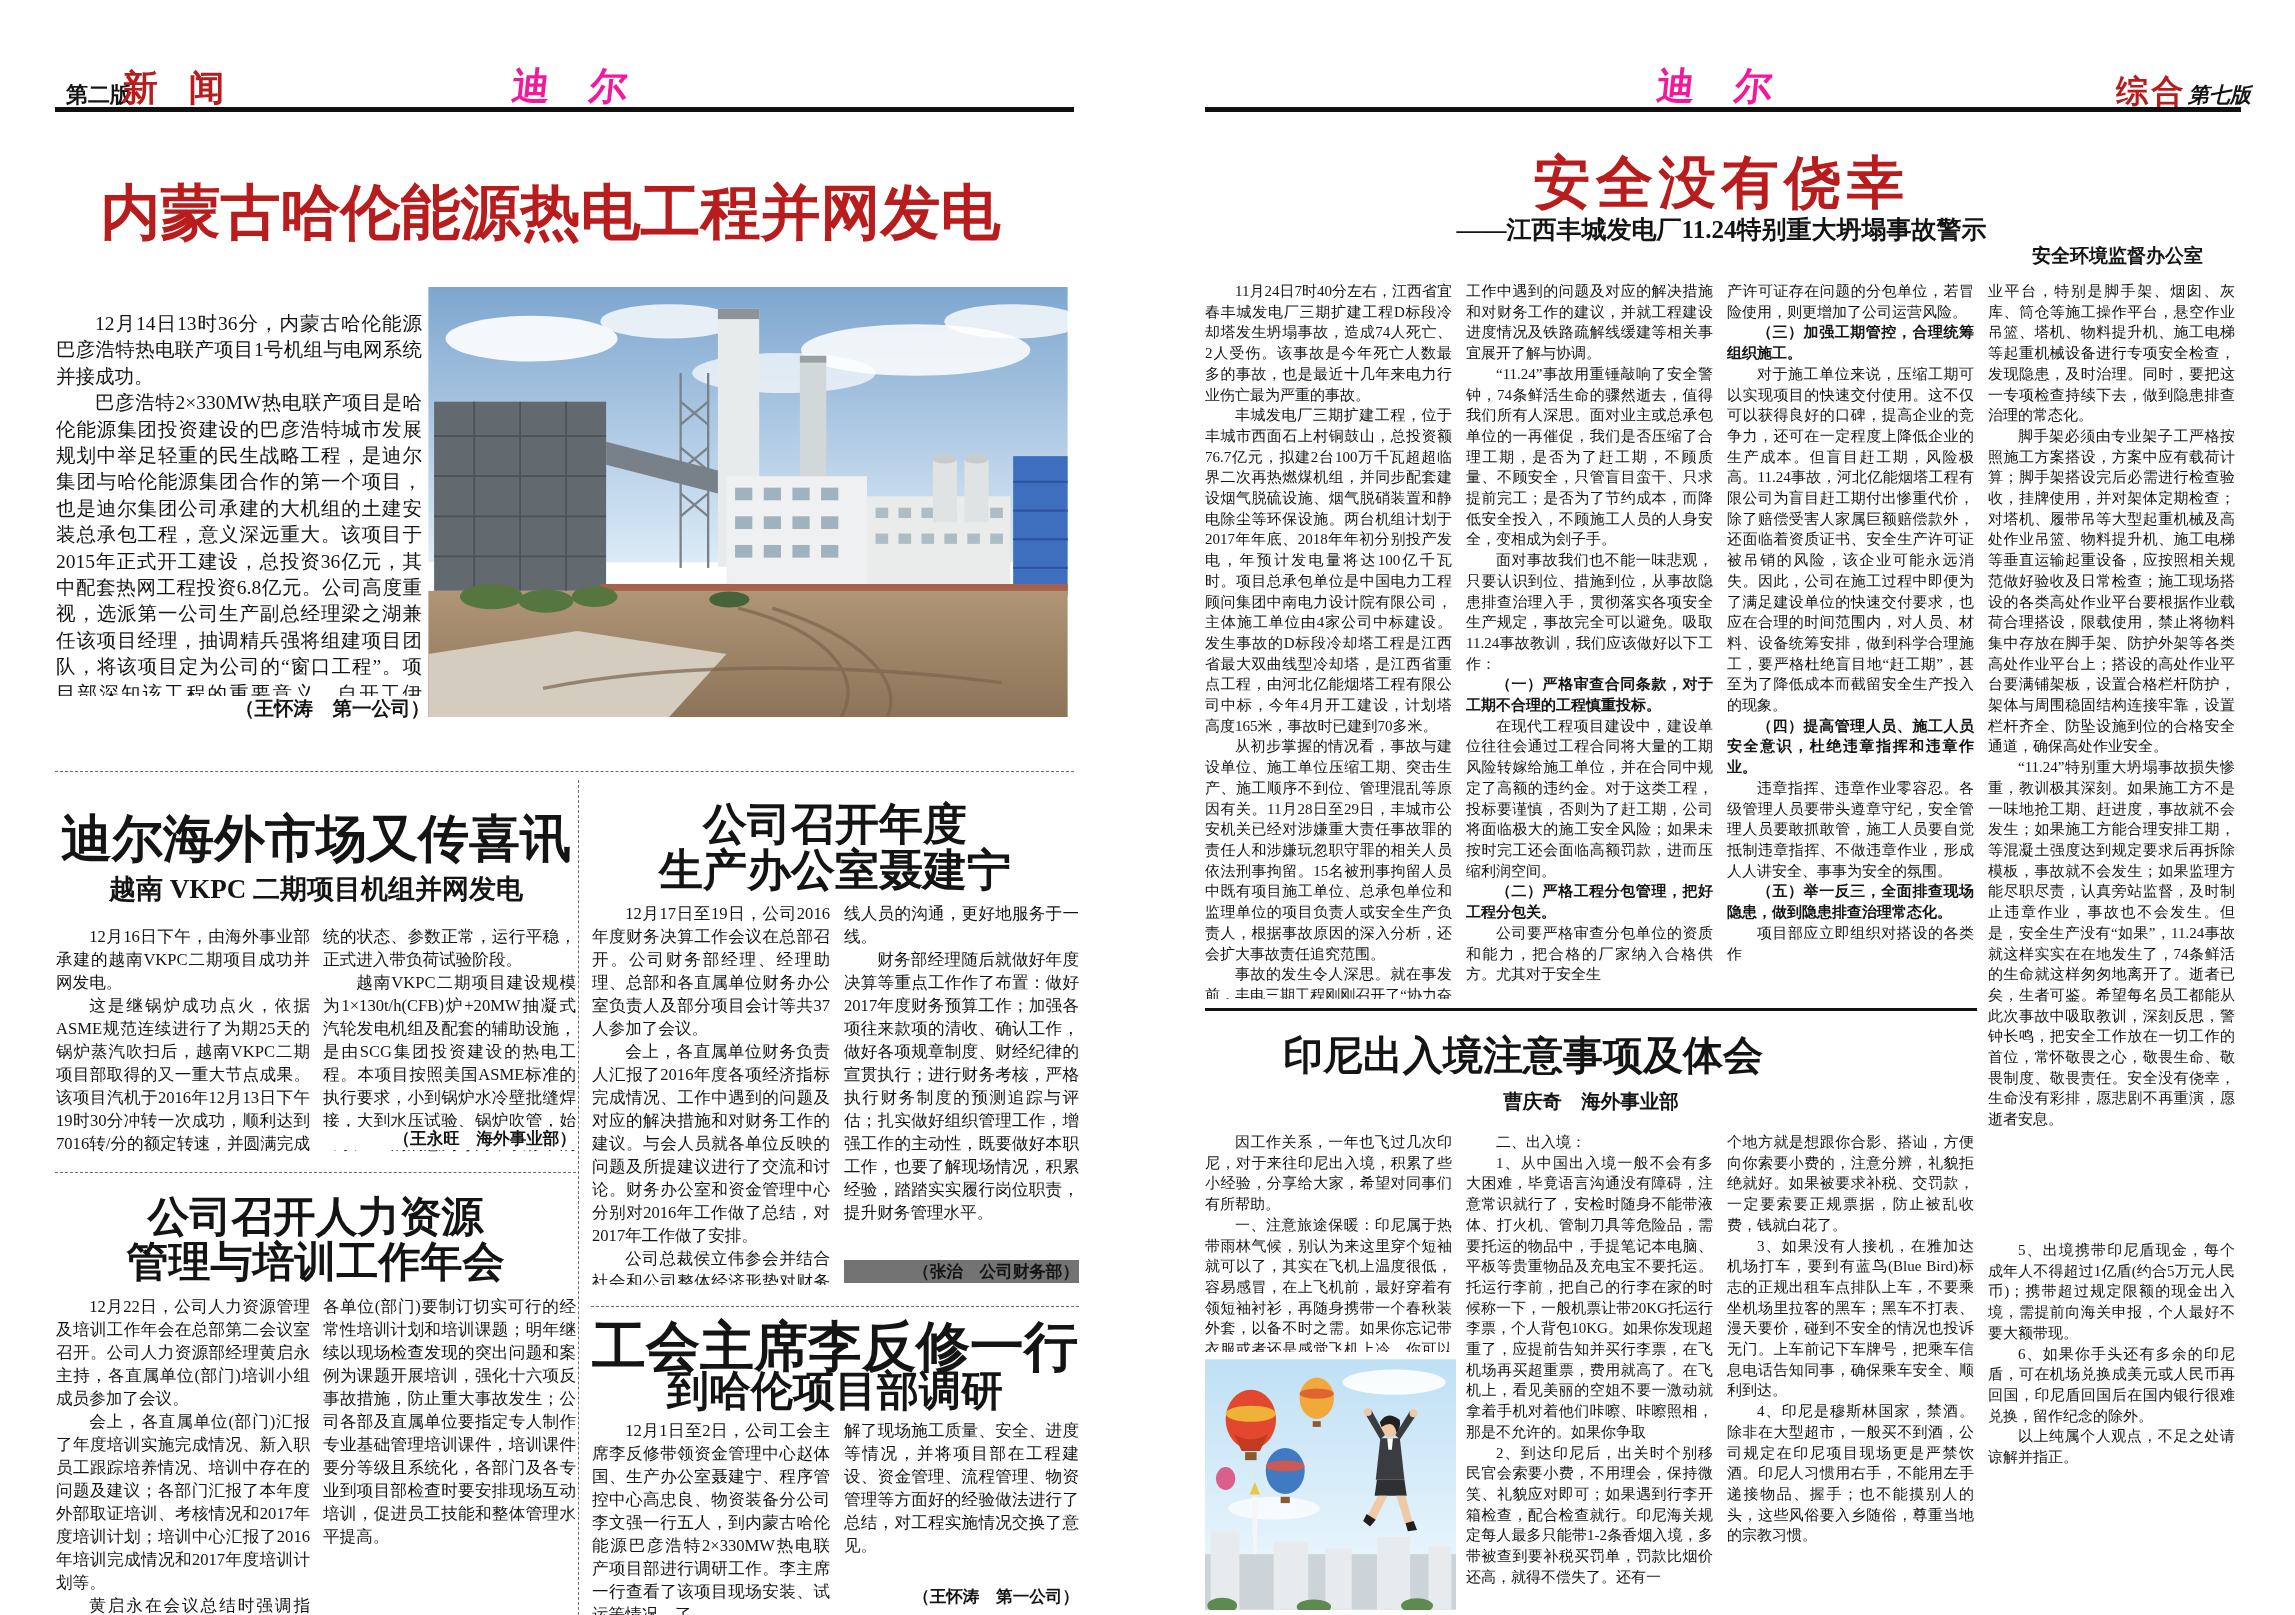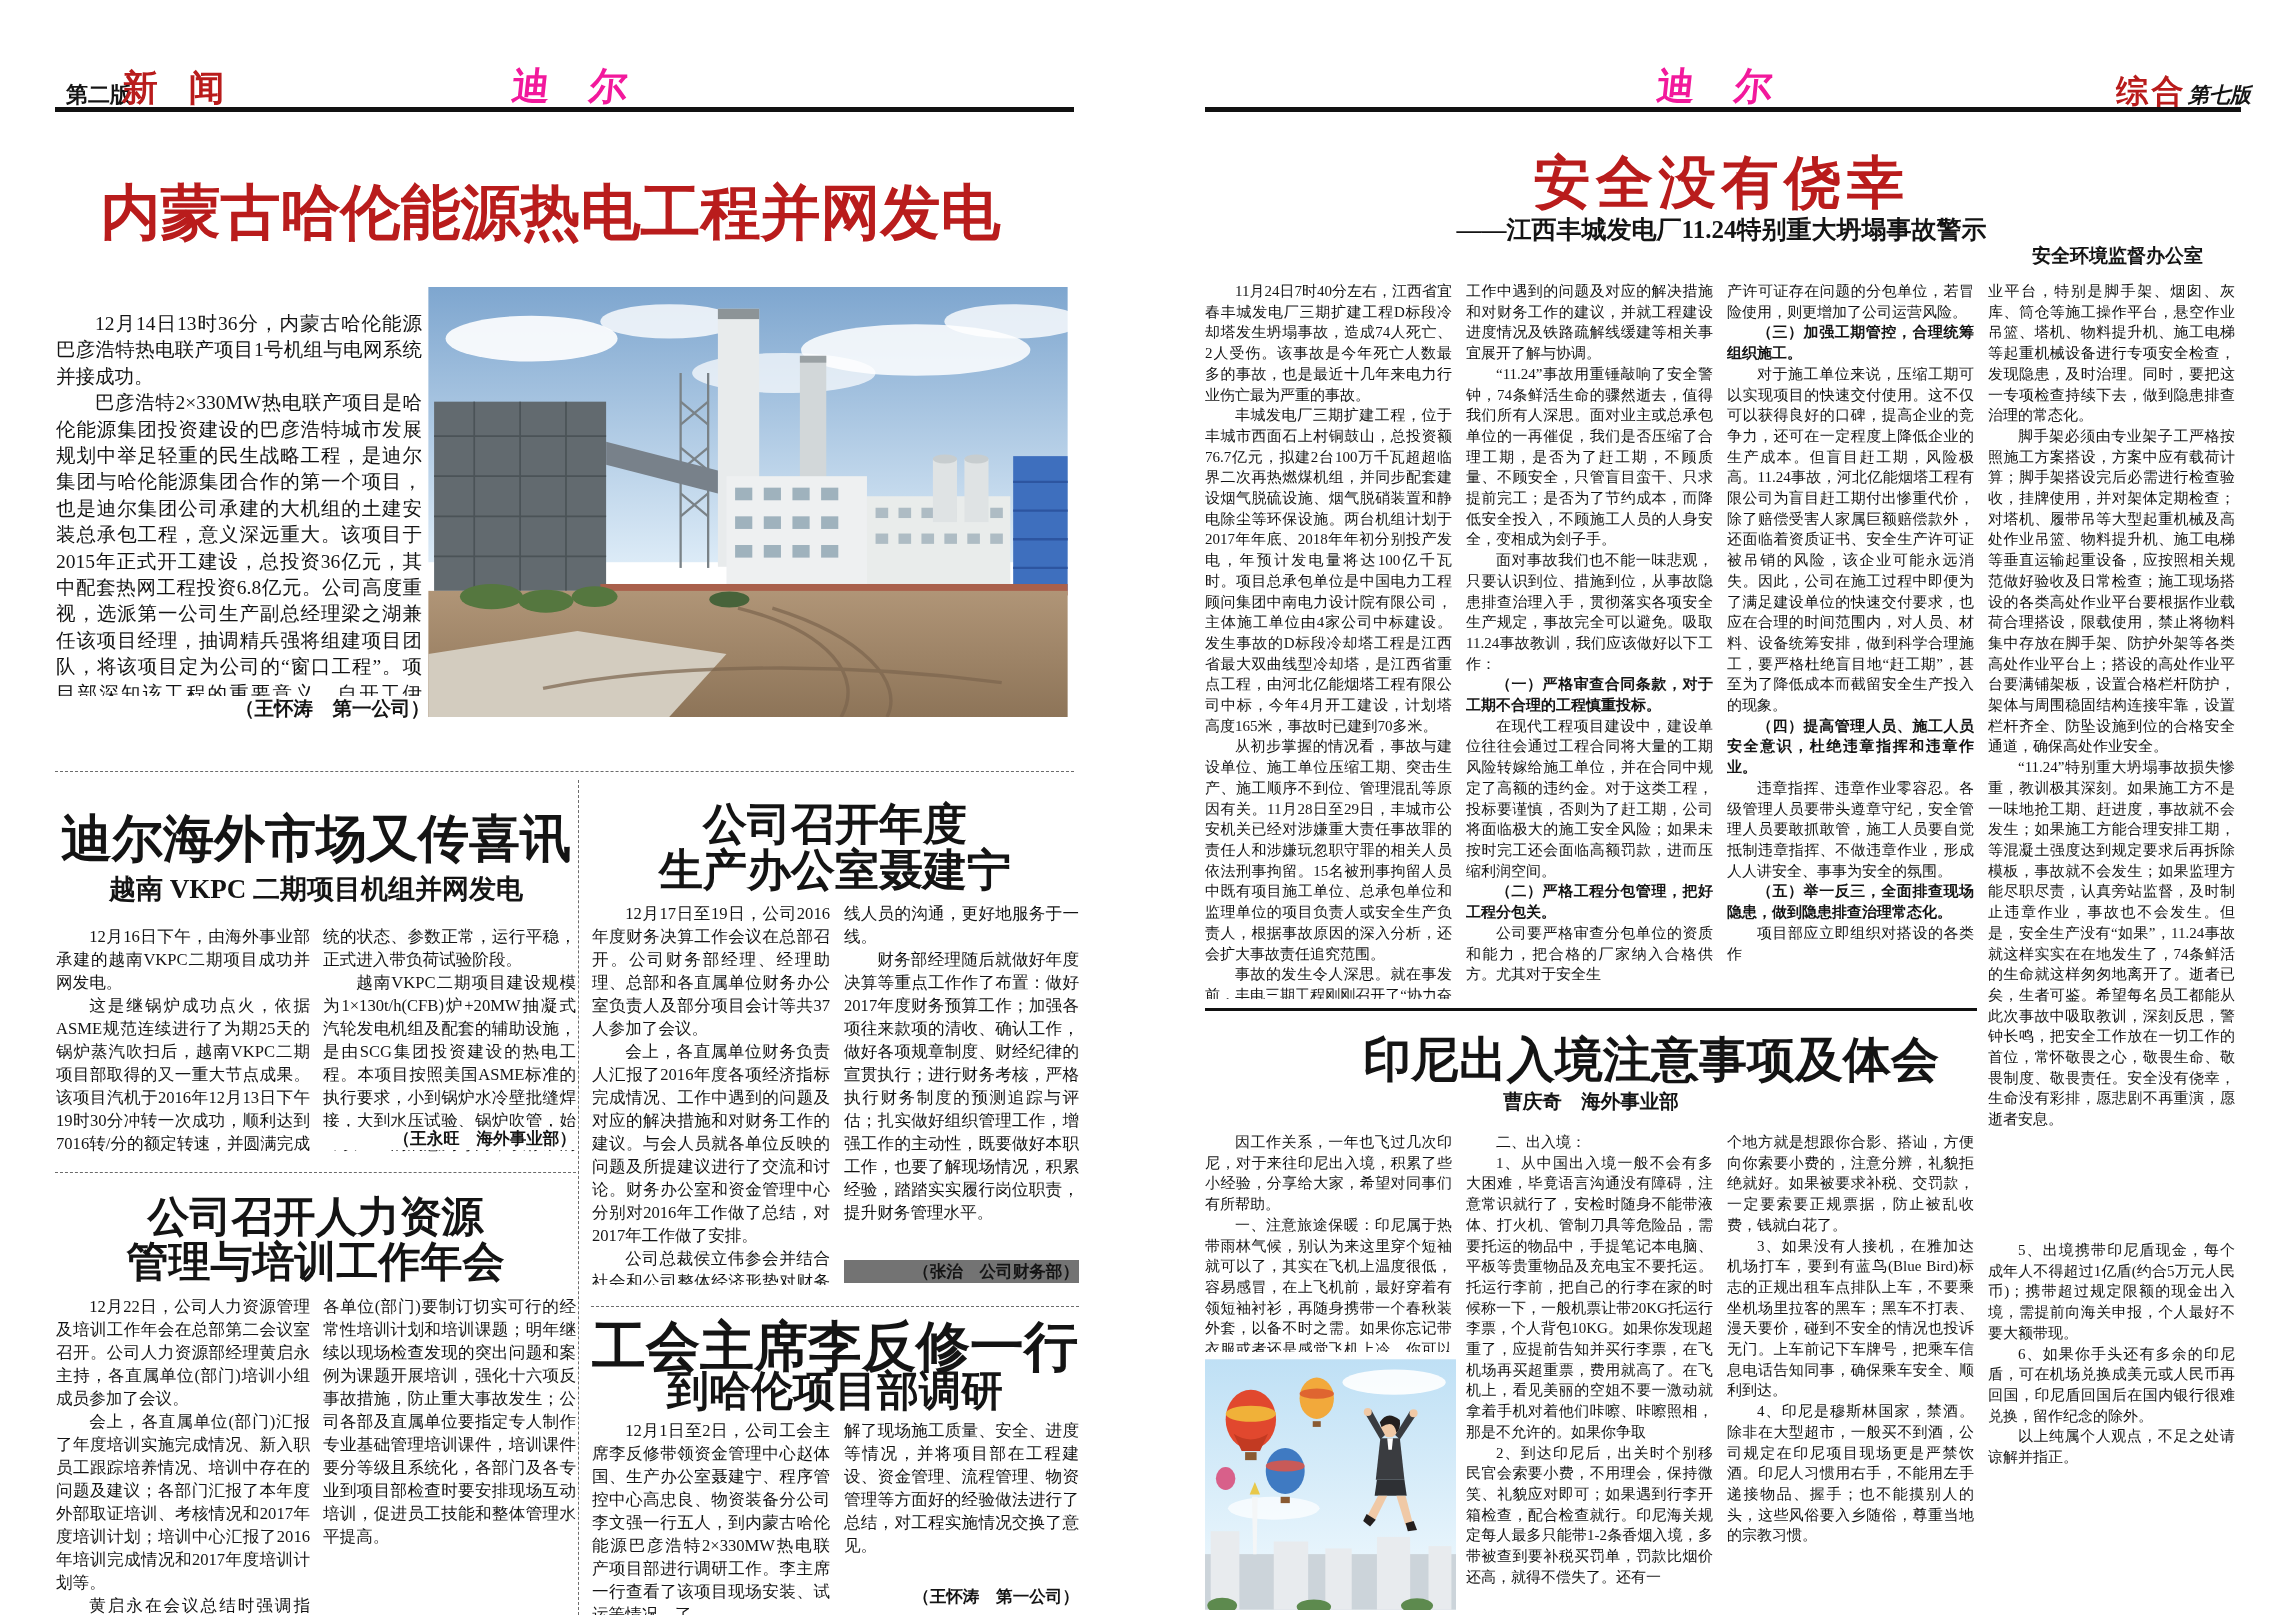--- a/index.html
+++ b/index.html
@@ -243,21 +243,21 @@
       <p>项目部应立即组织对搭设的各类作</p>
     </div>
   <div class="col t-small" style="left:1988px;top:281px;width:247px;height:947px;">
       <p class="noind">业平台，特别是脚手架、烟囱、灰库、筒仓等施工操作平台，悬空作业吊篮、塔机、物料提升机、施工电梯等起重机械设备进行专项安全检查，发现隐患，及时治理。同时，要把这一专项检查持续下去，做到隐患排查治理的常态化。</p>
       <p>脚手架必须由专业架子工严格按照施工方案搭设，方案中应有载荷计算；脚手架搭设完后必需进行检查验收，挂牌使用，并对架体定期检查；对塔机、履带吊等大型起重机械及高处作业吊篮、物料提升机、施工电梯等垂直运输起重设备，应按照相关规范做好验收及日常检查；施工现场搭设的各类高处作业平台要根据作业载荷合理搭设，限载使用，禁止将物料集中存放在脚手架、防护外架等各类高处作业平台上；搭设的高处作业平台要满铺架板，设置合格栏杆防护，架体与周围稳固结构连接牢靠，设置栏杆齐全、防坠设施到位的合格安全通道，确保高处作业安全。</p>
       <p>“11.24”特别重大坍塌事故损失惨重，教训极其深刻。如果施工方不是一味地抢工期、赶进度，事故就不会发生；如果施工方能合理安排工期，等混凝土强度达到规定要求后再拆除模板，事故就不会发生；如果监理方能尽职尽责，认真旁站监督，及时制止违章作业，事故也不会发生。但是，安全生产没有“如果”，11.24事故就这样实实在在地发生了，74条鲜活的生命就这样匆匆地离开了。逝者已矣，生者可鉴。希望每名员工都能从此次事故中吸取教训，深刻反思，警钟长鸣，把安全工作放在一切工作的首位，常怀敬畏之心，敬畏生命、敬畏制度、敬畏责任。安全没有侥幸，生命没有彩排，愿悲剧不再重演，愿逝者安息。</p>
     </div>
 
   <div class="abs rule" style="left:1205px;top:1008px;width:772px;height:2.9px;"></div>
 
-  <div class="abs serif b center" style="left:1268px;top:1028px;width:766px;font-size:48px;">印尼出入境注意事项及体会</div>
+  <div class="abs serif b center" style="left:1140px;top:1028px;width:766px;font-size:40px;">印尼出入境注意事项及体会</div>
   <div class="abs sans b center" style="left:1208px;top:1088px;width:766px;font-size:19.5px;">曹庆奇　海外事业部</div>
 
   <div class="col t-small" style="left:1205px;top:1132px;width:247px;height:220px;">
       <p>因工作关系，一年也飞过几次印尼，对于来往印尼出入境，积累了些小经验，分享给大家，希望对同事们有所帮助。</p>
       <p>一、注意旅途保暖：印尼属于热带雨林气候，别认为来这里穿个短袖就可以了，其实在飞机上温度很低，容易感冒，在上飞机前，最好穿着有领短袖衬衫，再随身携带一个春秋装外套，以备不时之需。如果你忘记带衣服或者还是感觉飞机上冷，你可以向飞机乘务员要毛毯，但是有的航空公司(亚航)需另收取费用。</p>
     </div>
   <div class="col t-small" style="left:1466px;top:1132px;width:247px;height:484px;">
       <p>二、出入境：</p>
       <p>1、从中国出入境一般不会有多大困难，毕竟语言沟通没有障碍，注意常识就行了，安检时随身不能带液体、打火机、管制刀具等危险品，需要托运的物品中，手提笔记本电脑、平板等贵重物品及充电宝不要托运。托运行李前，把自己的行李在家的时候称一下，一般机票让带20KG托运行李票，个人背包10KG。如果你发现超重了，应提前告知并买行李票，在飞机场再买超重票，费用就高了。在飞机上，看见美丽的空姐不要一激动就拿着手机对着他们咔嚓、咔嚓照相，那是不允许的。如果你争取</p>
       <p>2、到达印尼后，出关时个别移民官会索要小费，不用理会，保持微笑、礼貌应对即可；如果遇到行李开箱检查，配合检查就行。印尼海关规定每人最多只能带1-2条香烟入境，多带被查到要补税买罚单，罚款比烟价还高，就得不偿失了。还有一</p>

